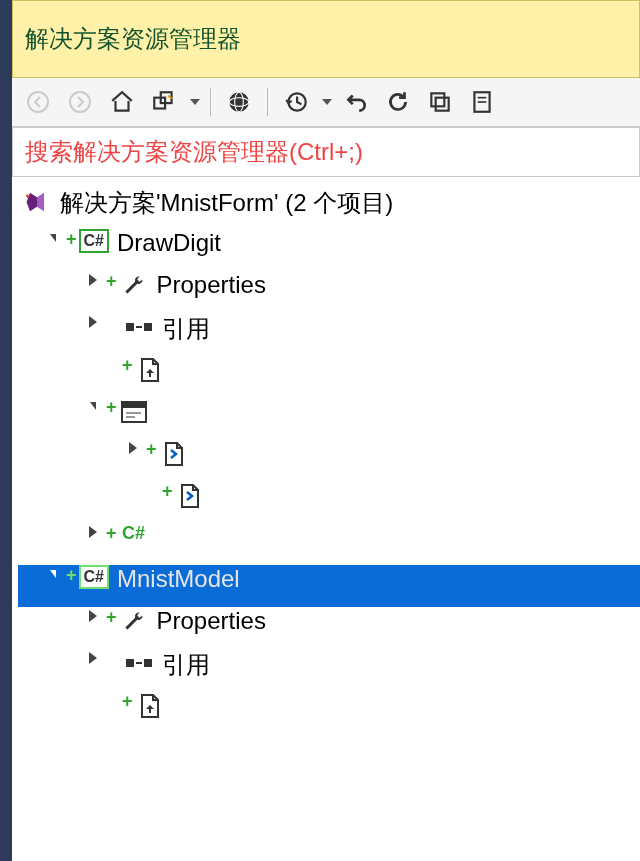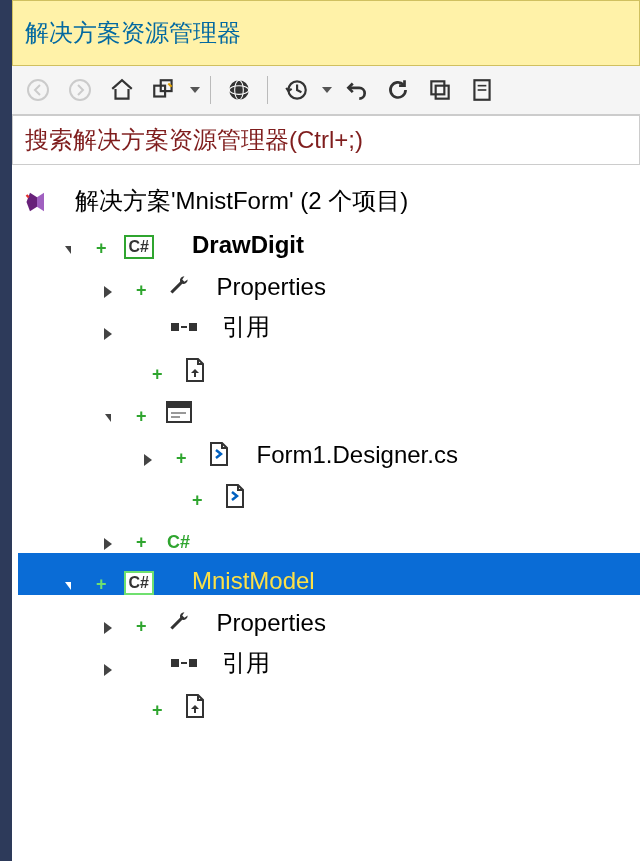--- a/index.html
+++ b/index.html
@@ -8,23 +8,23 @@
     font-size: 22px;
     background: #fff;
     width: 640px;
     height: 861px;
     overflow: hidden;
     border-left: 12px solid #2d3a5a;
   }
   .title-bar {
     background: #fff2a8;
     border: 1px solid #d0c060;
-    padding: 16px 12px;
+    padding: 22px 12px;
     font-size: 24px;
-    color: #0369a1;
+    color: #14532d;
   }
   .toolbar {
     background: #f5f5f5;
     border-bottom: 1px solid #ccc;
     padding: 6px 8px;
     display: flex;
     align-items: center;
     gap: 6px;
   }
   .tb-btn {
@@ -45,40 +45,39 @@
     width: 0; height: 0;
     border-left: 5px solid transparent;
     border-right: 5px solid transparent;
     border-top: 6px solid #555;
     margin-left: 2px;
   }
   .search-box {
     border: 1px solid #ccc;
     padding: 8px 12px;
     font-size: 24px;
-    color: #7f1d1d;
+    color: #ef4444;
     background: #fff;
   }
   .tree {
     padding: 10px 0 0 6px;
     user-select: none;
   }
   .tree-row {
     display: flex;
-    align-items: flex-end;
+    align-items: flex-start;
     height: 42px;
     padding-left: 4px;
     white-space: nowrap;
-    gap: 15px;
   }
   .tree-row.selected {
     background: #0a6cd6;
     color: #fff;
   }
-  .tree-row.selected .label { color: #fde047; }
+  .tree-row.selected .label { color: #e5e5e5; }
   .expander {
     width: 18px; height: 18px;
     display: inline-flex;
     align-items: center;
     justify-content: center;
     margin-right: 4px;
     flex-shrink: 0;
   }
   .exp-open::before {
     content: "";
@@ -98,21 +97,21 @@
   .spacer { display:inline-block; width: 18px; flex-shrink:0; }
   .icon {
     width: 30px; height: 30px;
     display: inline-flex;
     align-items: center;
     justify-content: center;
     margin-right: 8px;
     flex-shrink: 0;
   }
   .label { color: #000; font-size: 24px; }
-  .label.bold { font-weight: 700; }
+  .label.bold { font-weight: 400; }
   .indent { display:inline-block; flex-shrink:0; }
 
   
   .sln-icon { color: #68217a; font-weight:700; position:relative; }
   .sln-icon svg { display:block; }
   .plus {
     color: #2fa52f; font-weight:700; font-size:18px; margin-right:2px;
   }
   .csharp-box {
     border: 2px solid #2fa52f;
@@ -310,21 +309,20 @@
     <span class="indent" style="width:102px"></span>
     <span class="expander exp-closed"></span>
     <span class="plus">+</span>
     <span class="icon file-icon">
       <svg width="24" height="26" viewBox="0 0 24 26">
           <path d="M4 2h11l5 5v17H4z" fill="#fff" stroke="#333" stroke-width="2"></path>
           <path d="M15 2v5h5" fill="none" stroke="#333" stroke-width="2"></path>
           <path d="M9 9l5 4-5 4" fill="none" stroke="#0060c0" stroke-width="2.5"></path>
         </svg>
     </span>
-    <span class="label">Form1.Designer.cs</span>
   </div>
 
   <div class="tree-row">
     <span class="indent" style="width:122px"></span>
     <span class="spacer"></span>
     <span class="plus">+</span>
     <span class="icon file-icon">
       <svg width="24" height="26" viewBox="0 0 24 26">
           <path d="M4 2h11l5 5v17H4z" fill="#fff" stroke="#333" stroke-width="2"></path>
           <path d="M15 2v5h5" fill="none" stroke="#333" stroke-width="2"></path>

